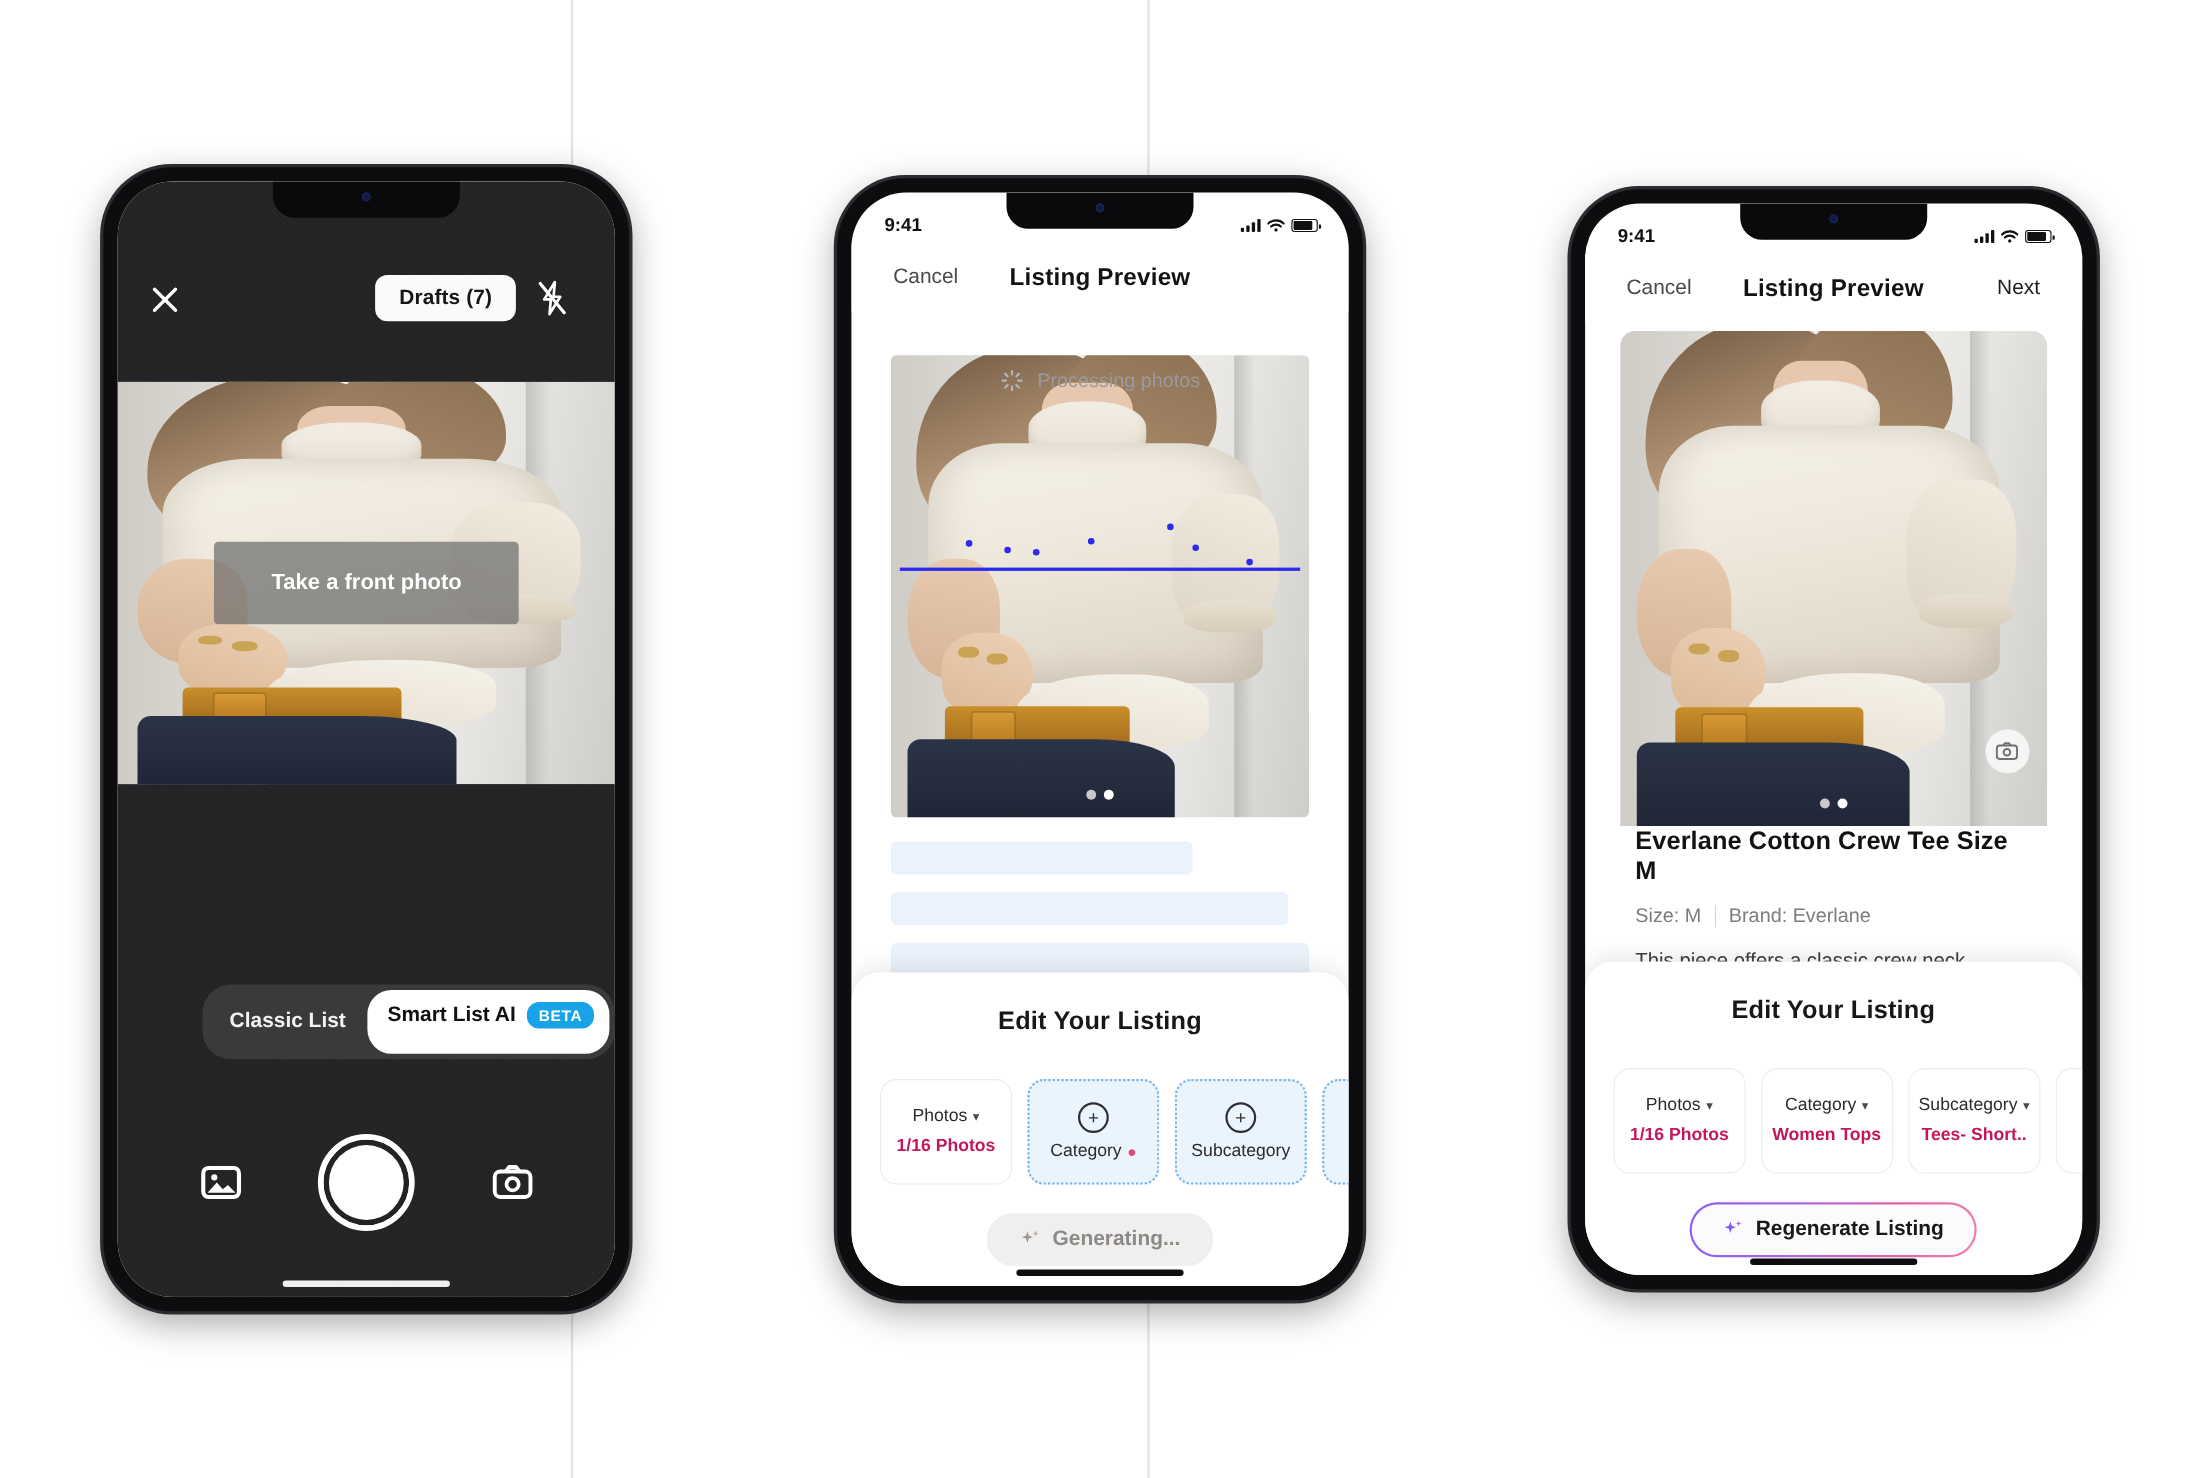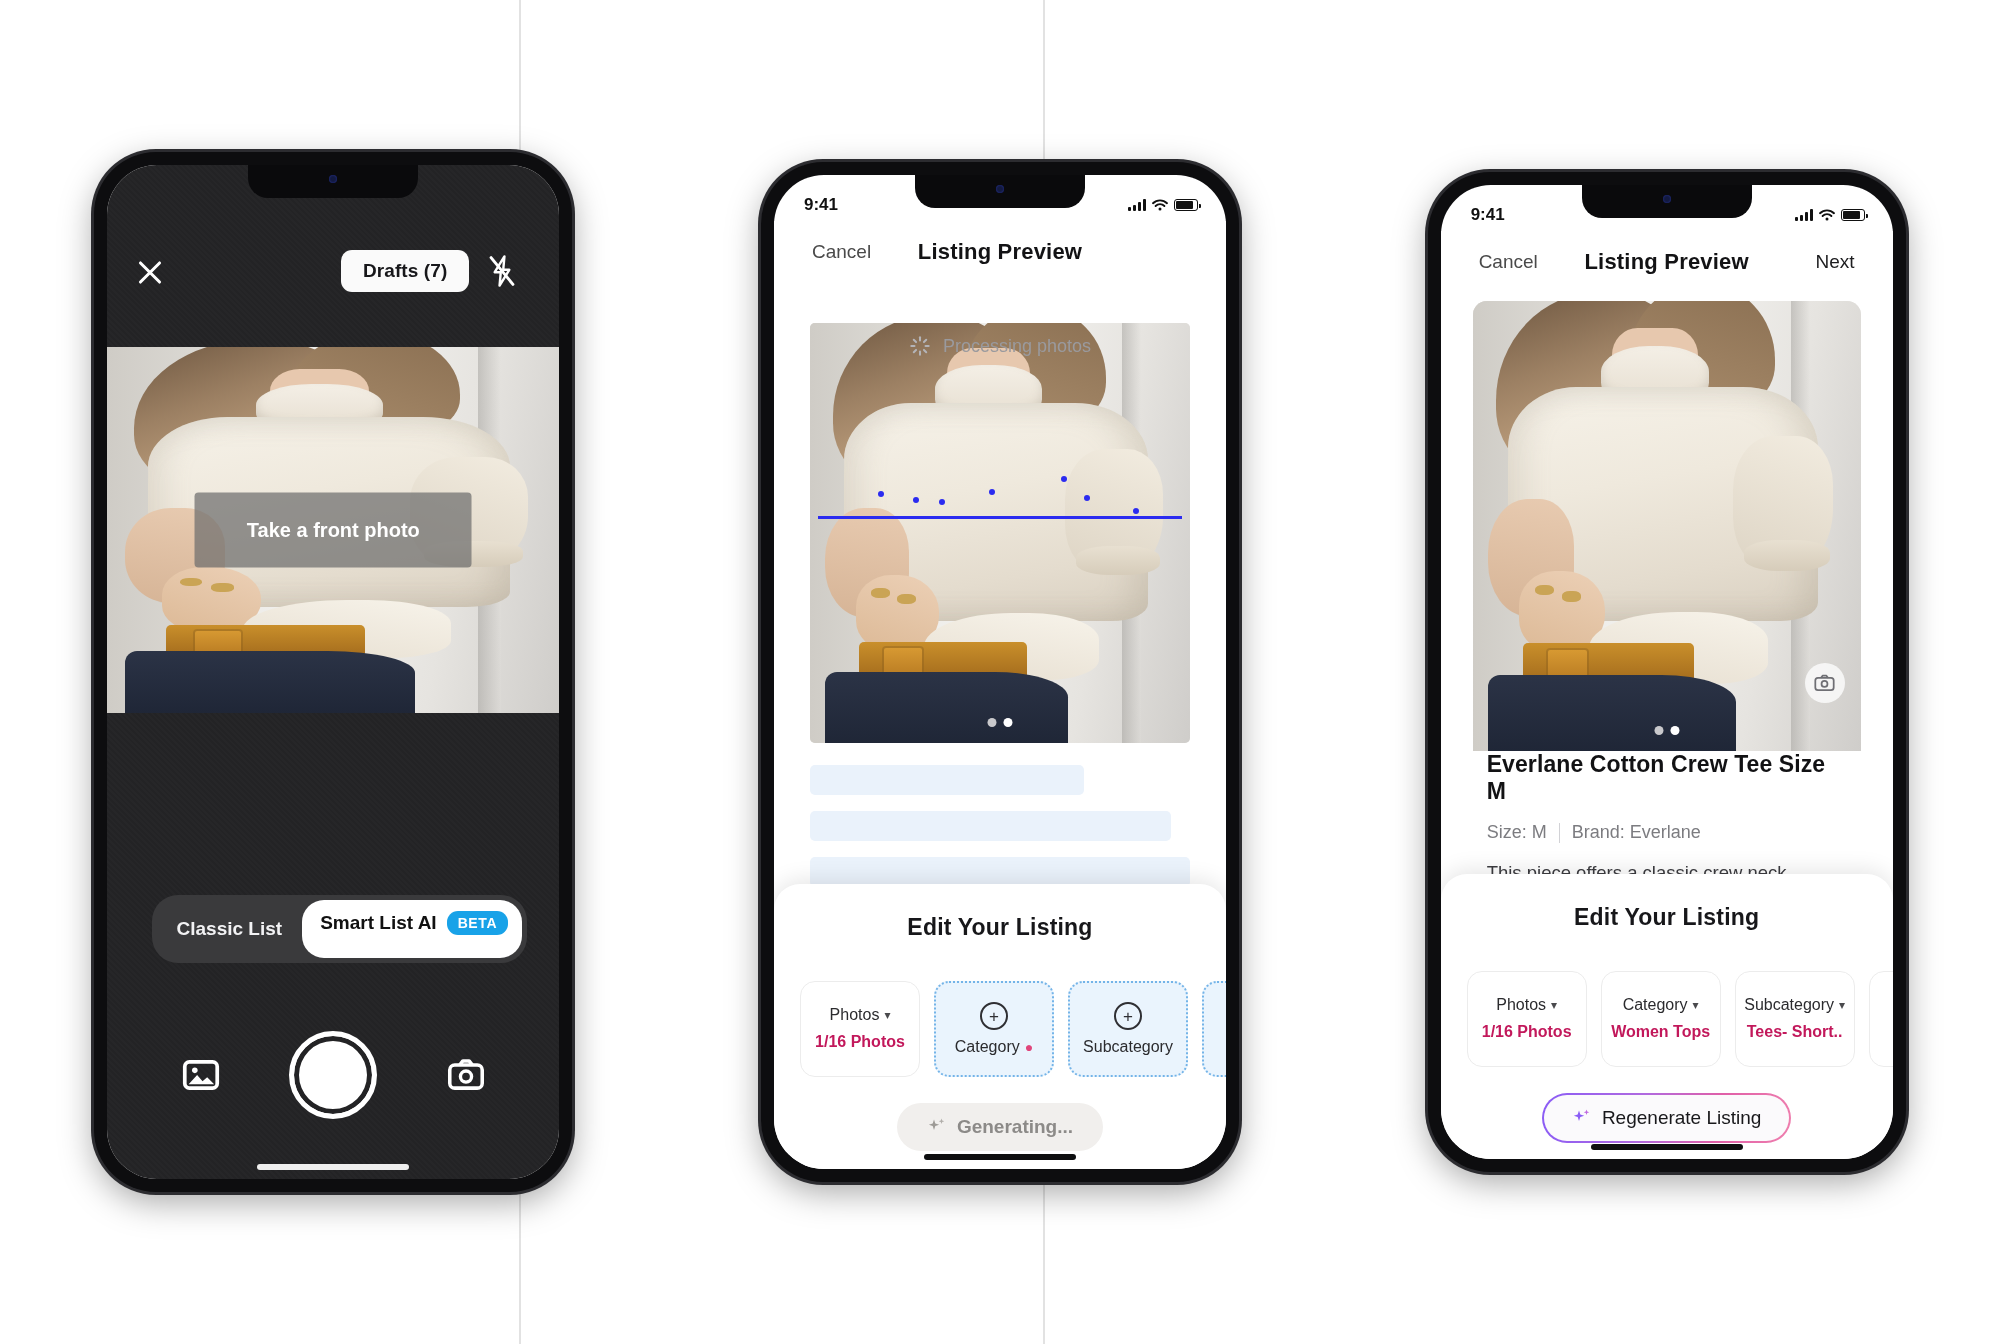--- a/index.html
+++ b/index.html
@@ -125,21 +125,21 @@
   }
   .cam-hint {
     position:absolute; top:50%; left:50%; transform:translate(-50%,-50%);
     background: rgba(110,110,110,.72);
     color:#fff; font-size:20px; font-weight:600;
     padding: 26px 52px; border-radius: 4px; white-space:nowrap;
     z-index: 5;
   }
   .mode-row {
     position:absolute; top: 730px; left:12px; right:0;
-    display:flex; justify-content:center; z-index: 20;
+    display:flex; justify-content:flex-end; z-index: 20;
   }
   .mode-pill {
     display:flex; align-items:center;
     background:#3a3a3c; border-radius: 26px; padding: 5px;
   }
   .mode-opt {
     font-size:19px; font-weight:700; color:#f2f2f4;
     padding: 11px 20px; border-radius:22px; white-space:nowrap;
   }
   .mode-opt.active {
@@ -258,21 +258,21 @@
   .gen-btn {
     background:#f1efed; color:#8c8a88; font-size:19px; font-weight:600;
     padding: 13px 30px; border-radius: 24px;
     display:flex; align-items:center; gap:10px;
   }
   .regen-wrap {
     padding: 2px; border-radius: 26px;
     background: linear-gradient(100deg,#8a5cf6 0%, #b06ae0 40%, #e05fa8 70%, #ef7fae 100%);
   }
   .regen-btn {
-    background:#fbfafc; color:#18181b; font-size:19px; font-weight:400;
+    background:#fbfafc; color:#18181b; font-size:19px; font-weight:700;
     padding: 12px 28px; border-radius: 24px;
     display:flex; align-items:center; gap:10px;
   }
   .spark { width:20px;height:20px; display:block; }
 
   
   .art { position:absolute; inset:0; overflow:hidden; }
   .art .bg { position:absolute; inset:0;
     background: linear-gradient(100deg,#dcdad6 0%, #e9e7e3 22%, #f2f1ee 48%, #e6e4e0 74%, #cfcdca 100%);
   }

